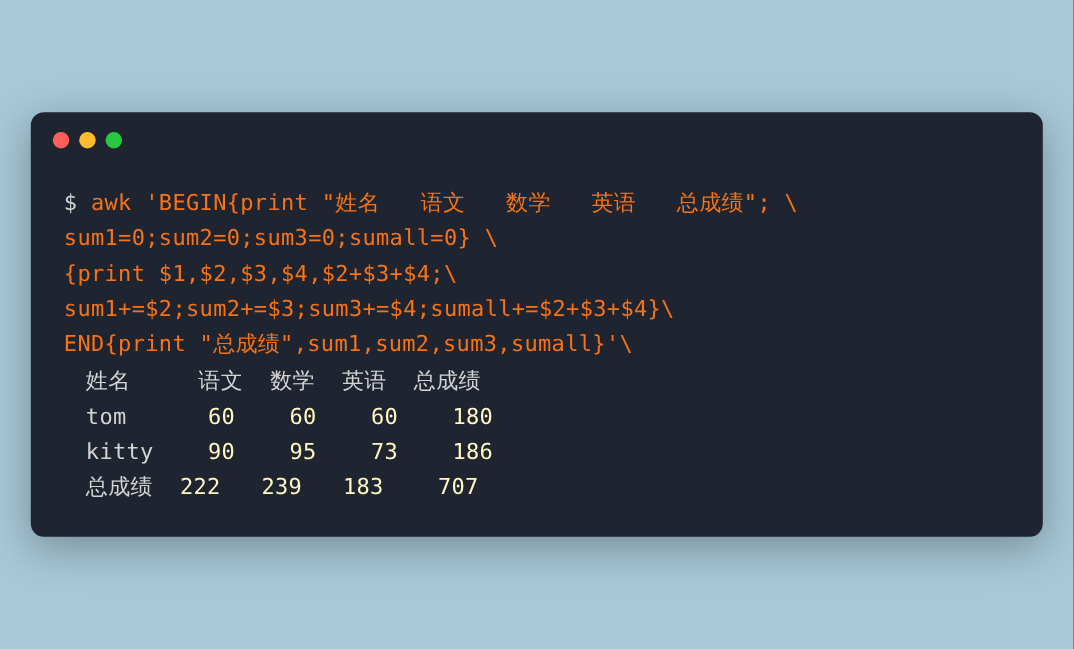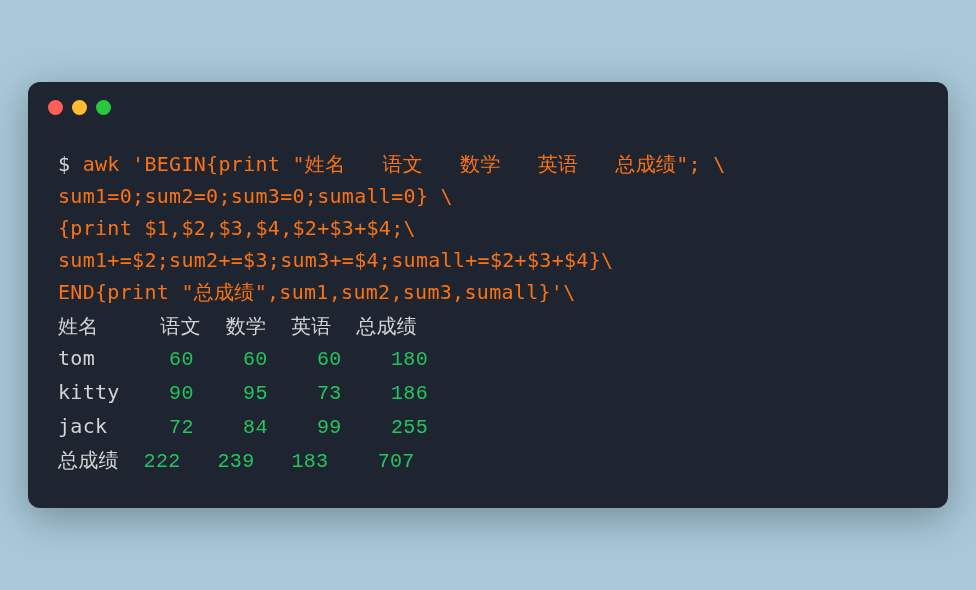--- a/index.html
+++ b/index.html
@@ -50,25 +50,26 @@
       color: #5aafd4;
       letter-spacing: 0.3px;
     }
     
     .cmd-line {
       white-space: pre;
     }
     
     .prompt { color: #d4d4d4; }
     .cyan { color: #f97316; }
-    .number { color: #22c55e; font-family: Liberation Mono, monospace; }
+    .number { color: #fef9c3; }
     
     .output-table {
       margin-top: 2px;
       color: #d4d4d4;
+      margin-left: 20px;
     }
     
     .output-row {
       white-space: pre;
     }
   </style>
 </head>
 <body>
 
 <div class="terminal-window">
@@ -82,17 +83,16 @@
     <div class="cmd-line"><span class="prompt">$ </span><span class="cyan">awk </span><span class="cyan">'BEGIN{print "姓名   语文   数学   英语   总成绩"; \</span></div>
     <div class="cmd-line cyan">sum1=0;sum2=0;sum3=0;sumall=0} \</div>
     <div class="cmd-line cyan">{print $1,$2,$3,$4,$2+$3+$4;\</div>
     <div class="cmd-line cyan">sum1+=$2;sum2+=$3;sum3+=$4;sumall+=$2+$3+$4}\</div>
     <div class="cmd-line"><span class="cyan">END{print "总成绩",sum1,sum2,sum3,sumall}'</span><span class="cyan">\</span></div>
 
     <div class="output-table">
       <div class="output-row"><span>姓名</span>     <span>语文</span>  <span>数学</span>  <span>英语</span>  <span>总成绩</span></div>
       <div class="output-row"><span>tom</span>      <span class="number">60</span>    <span class="number">60</span>    <span class="number">60</span>    <span class="number">180</span></div>
       <div class="output-row"><span>kitty</span>    <span class="number">90</span>    <span class="number">95</span>    <span class="number">73</span>    <span class="number">186</span></div>
-      <div class="output-row"><span>jack</span>     <span class="number">72</span>    <span class="number">84</span>    <span class="number">99</span>    <span class="number">255</span></div>
       <div class="output-row"><span>总成绩</span>  <span class="number">222</span>   <span class="number">239</span>   <span class="number">183</span>    <span class="number">707</span></div>
     </div>
   </div>
 </div>
 
 </body></html>

